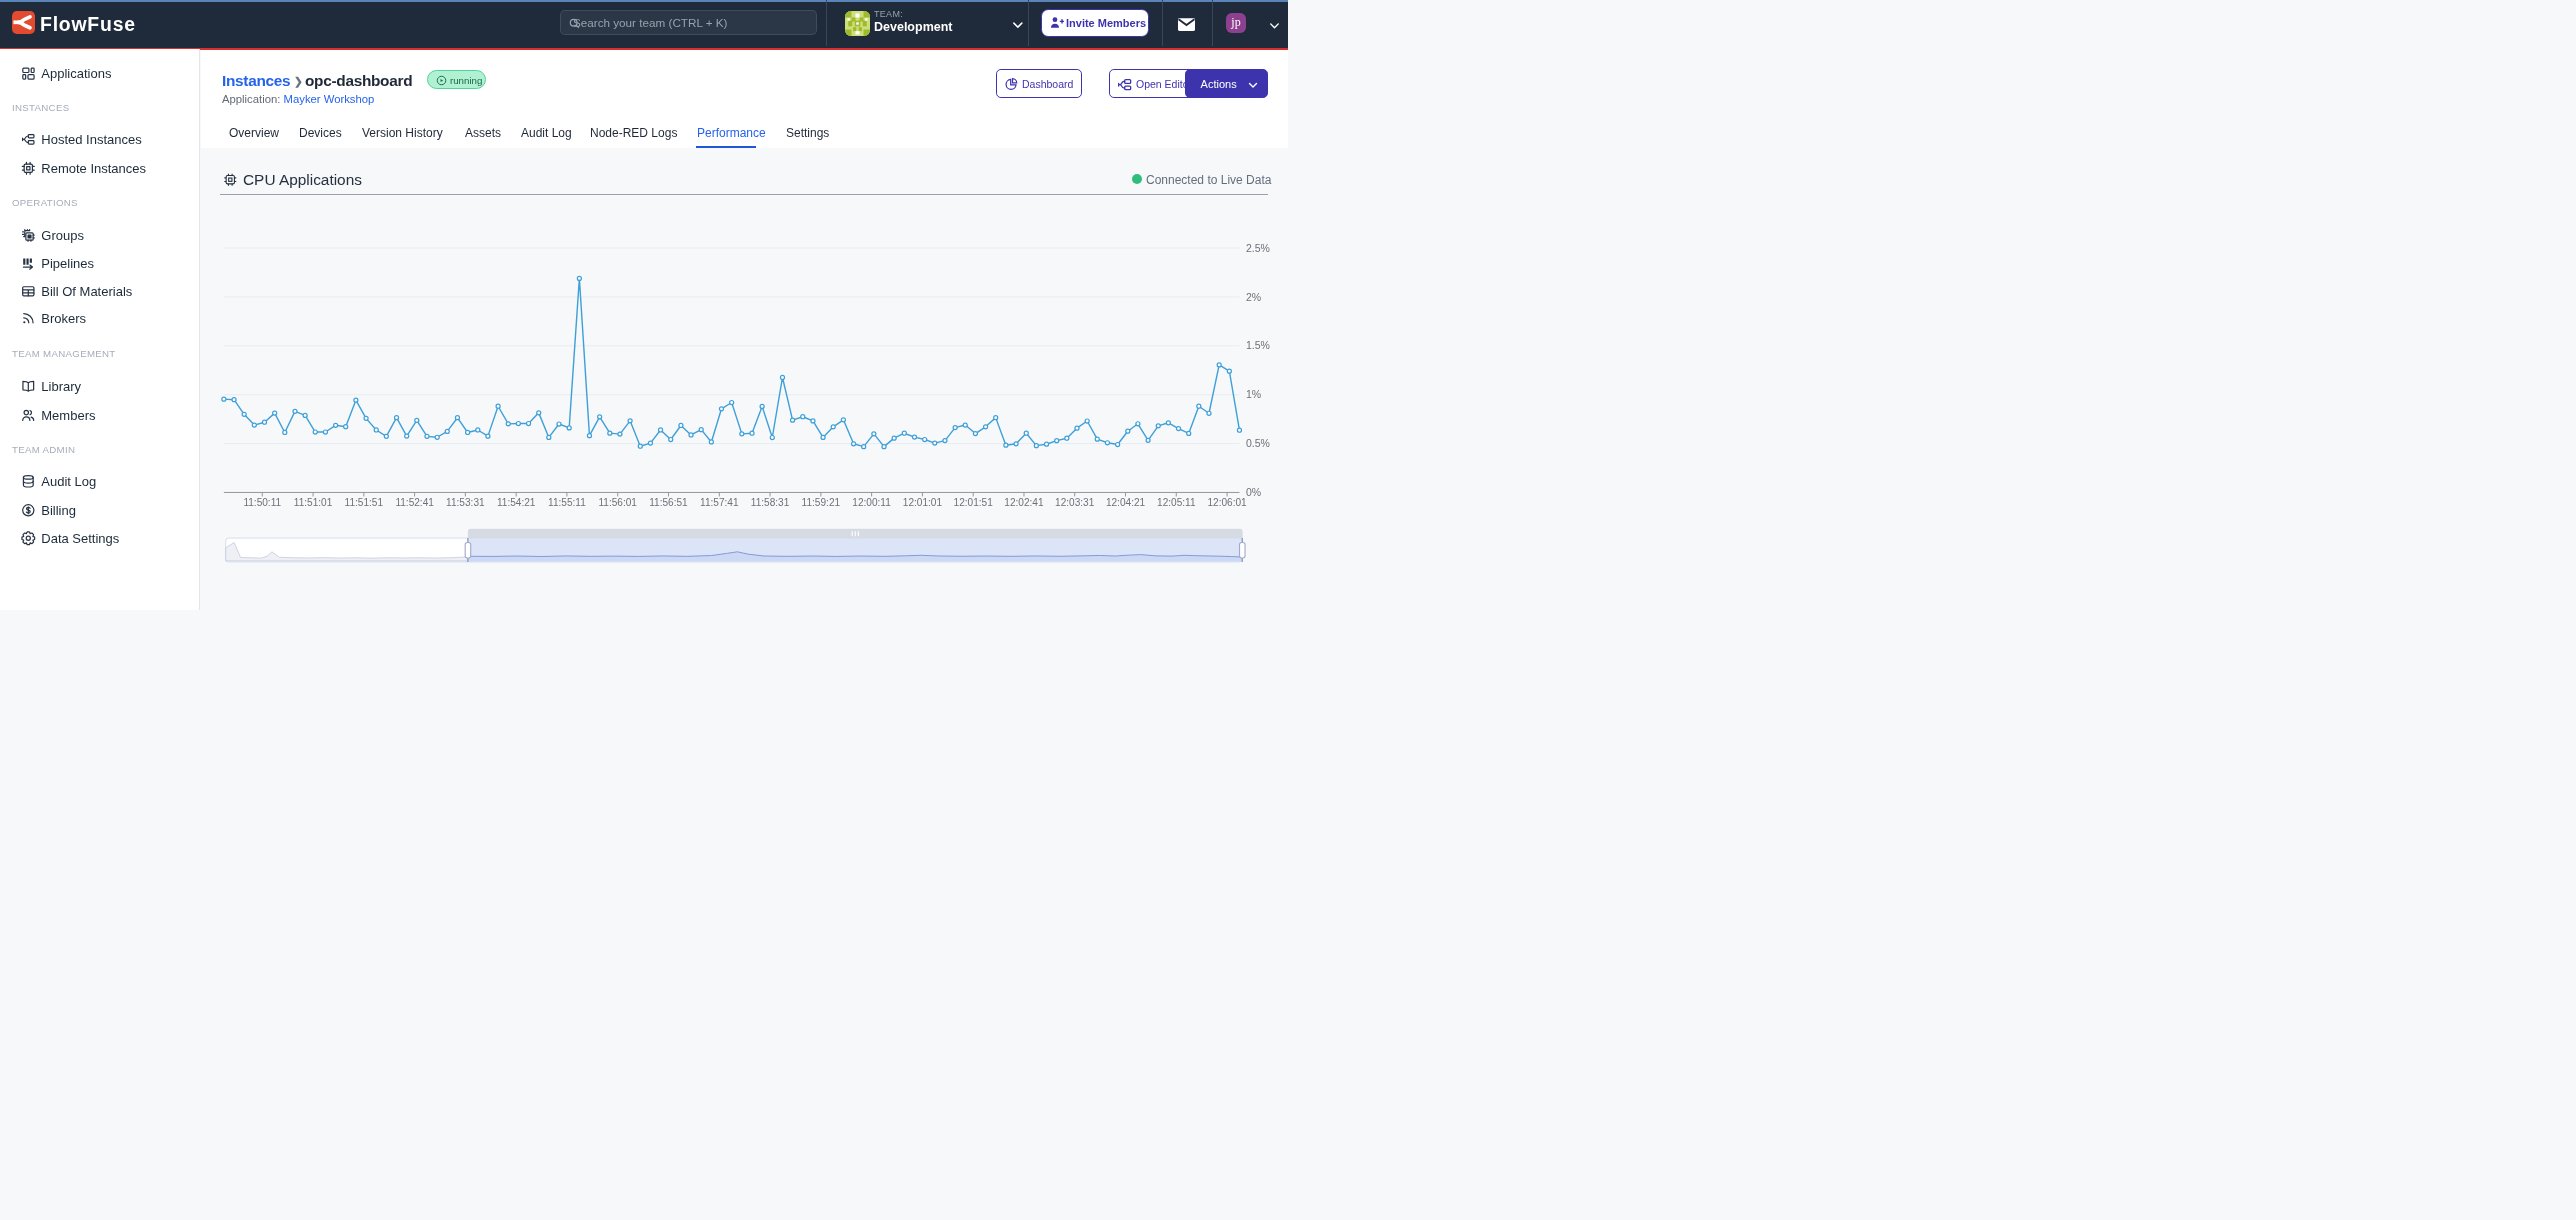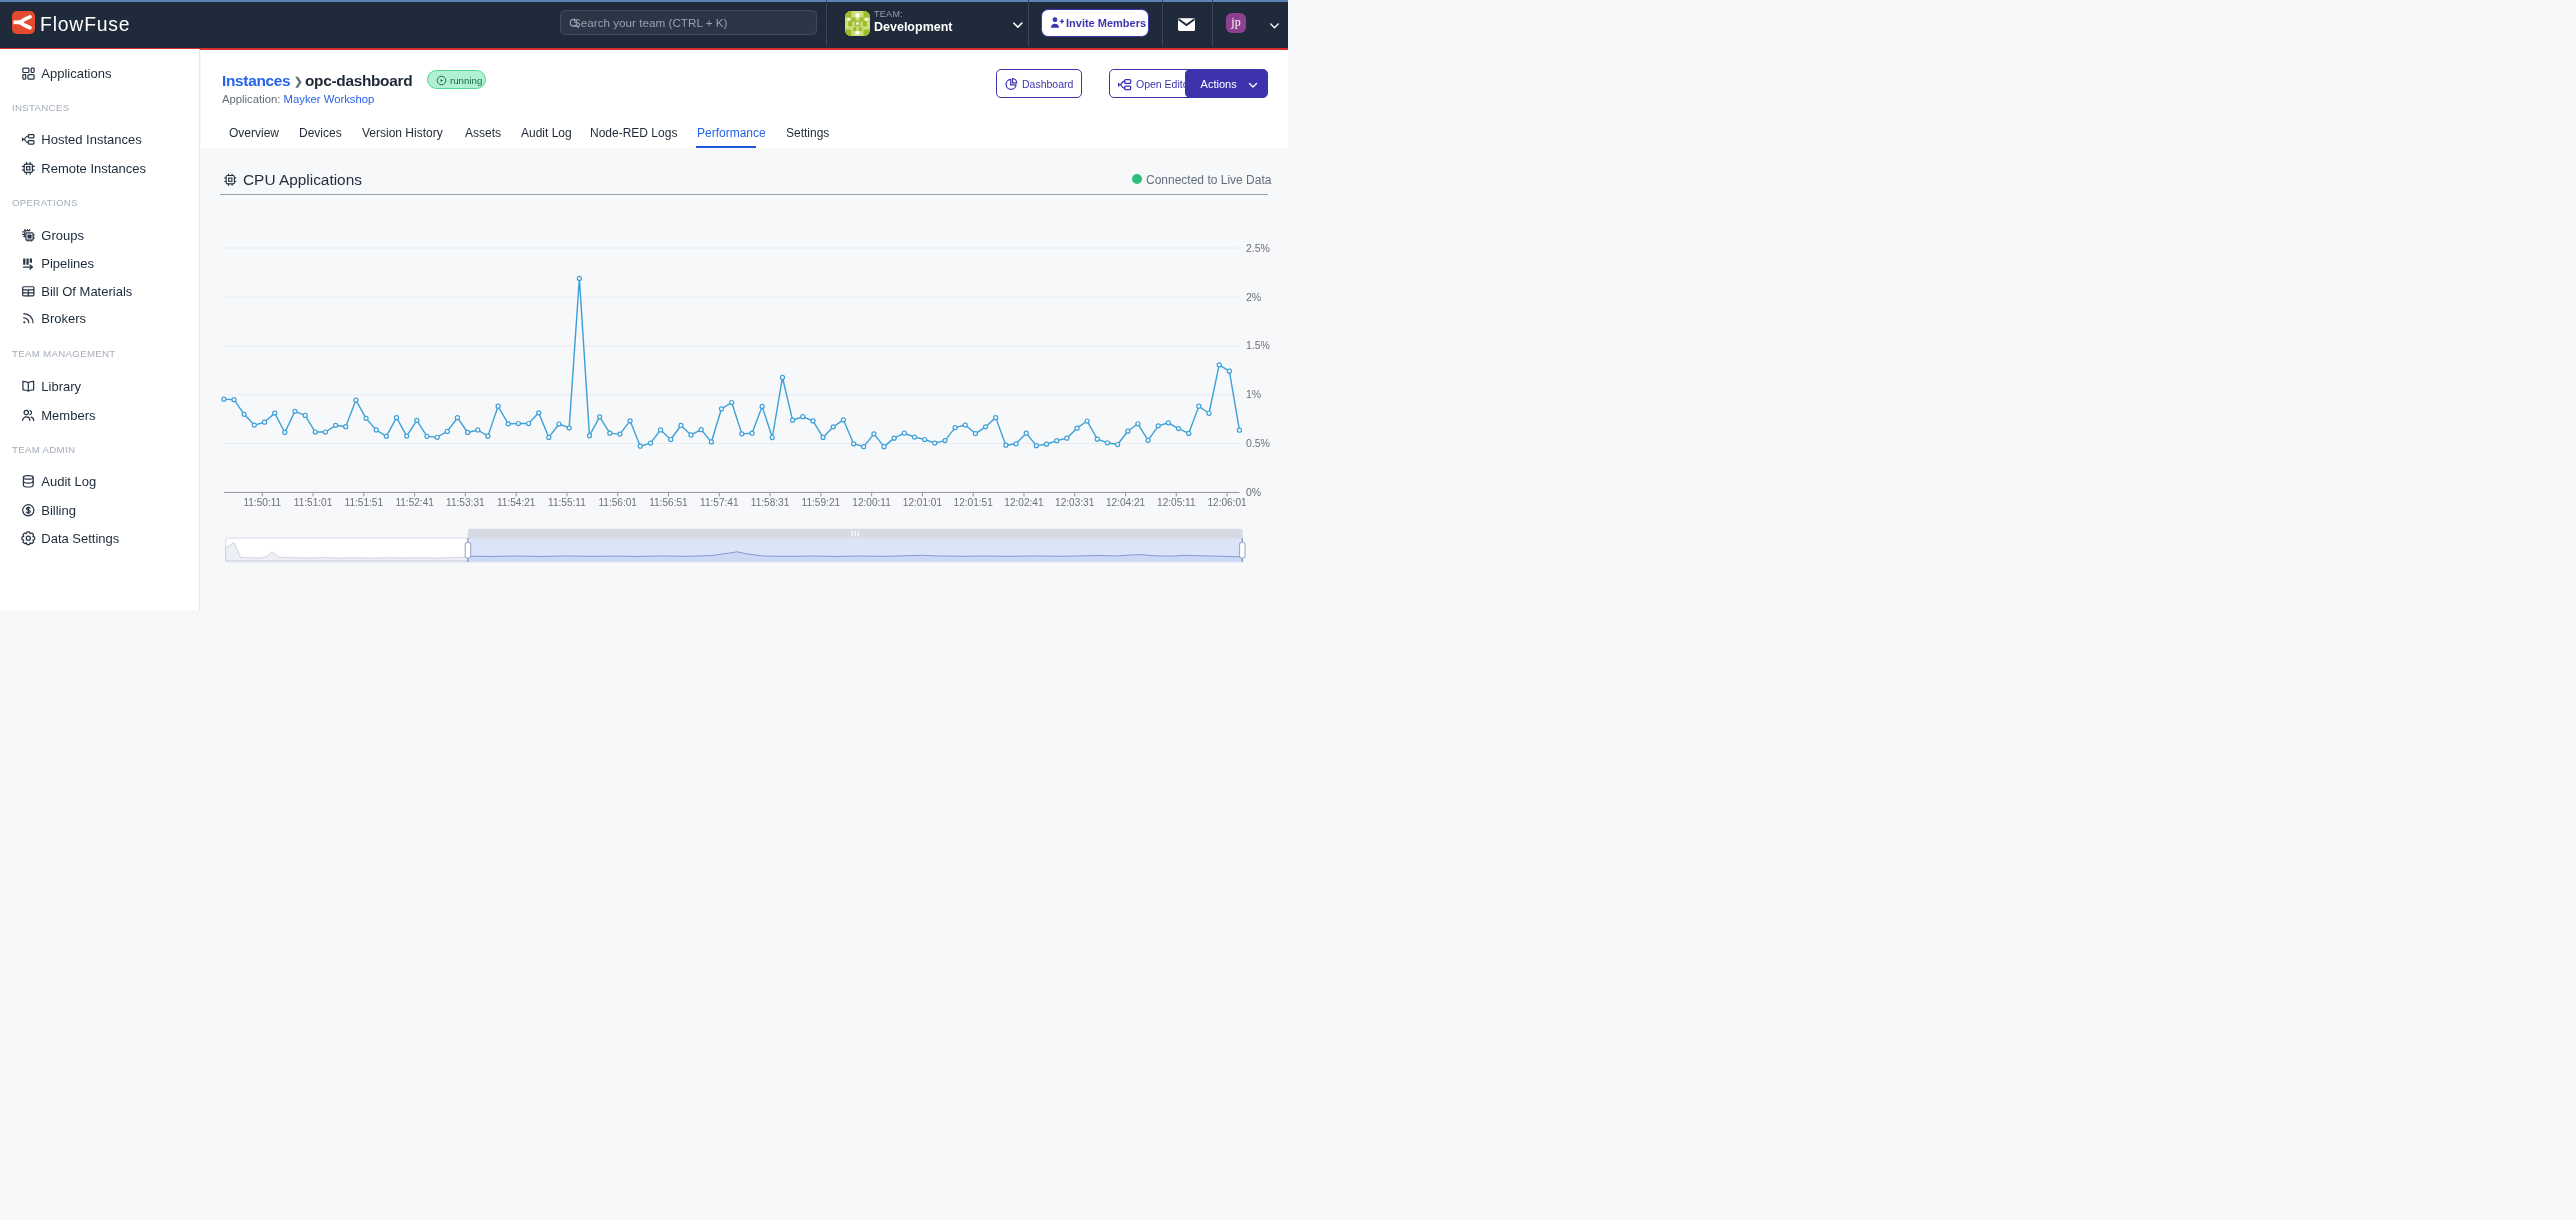--- a/index.html
+++ b/index.html
@@ -1,20 +1,20 @@
 <!DOCTYPE html>
 <html style="font-size:13px"><head><meta charset="utf-8"><style>
 * { margin:0; padding:0; box-sizing:border-box; }
 html,body { width:1288px; height:610px; font-family:"Liberation Sans",sans-serif; background:#f7f8fa; overflow:hidden; }
 
 #topstrip { position:absolute; left:0; top:0; width:1288px; height:1.6px; background:#5b85b8; }
 #header { position:absolute; left:0; top:1.6px; width:1288px; height:46px; background:#1f2a3a; }
 #redline { position:absolute; left:0; top:48px; width:1288px; height:1.6px; background:#d8302f; }
 #logo { position:absolute; left:12px; top:11.3px; width:22.6px; height:22.6px; border-radius:4.9px; background:#e34b31; }
-#logotext { position:absolute; left:40px; top:13.3px; color:#fff; font-size:19.4px; font-weight:normal; letter-spacing:0.8px; }
+#logotext { position:absolute; left:40px; top:13.3px; color:#fff; font-size:19.4px; font-weight:bold; letter-spacing:0.8px; }
 #search { position:absolute; left:560px; top:10.2px; width:257px; height:25px; background:#2b3647; border:0.8px solid #56617180; border-radius:4.9px; color:#99a1ad; font-size:11.7px; line-height:23.4px; padding-left:12px; }
 .hdiv { position:absolute; top:0; width:0.8px; height:46px; background:#39455a; }
 #teamicon { position:absolute; left:845px; top:10.5px; width:25px; height:25px; border-radius:5.7px; overflow:hidden; }
 #teamlbl { position:absolute; left:874px; top:9px; color:#98a1ad; font-size:9px; letter-spacing:0.3px; }
 #teamname { position:absolute; left:874px; top:20px; color:#fff; font-size:12.5px; font-weight:bold; }
 #invite { position:absolute; left:1041px; top:9px; width:108px; height:28px; background:#fff; border:1.6px solid #3d34ad; border-radius:7.3px; }
 #invite span { position:absolute; left:24px; top:6.9px; color:#3d34ad; font-size:11px; font-weight:bold; white-space:nowrap; }
 #avatar { position:absolute; left:1226px; top:13.3px; width:20px; height:20px; background:#8e4090; border-radius:5.7px; color:#fff; font-family:"Liberation Serif",serif; font-size:12px; text-align:center; line-height:19.4px; }
 
 #sidebar { position:absolute; left:0; top:49px; width:200px; height:561px; background:#fff; border-right:0.8px solid #e3e6ea; }

